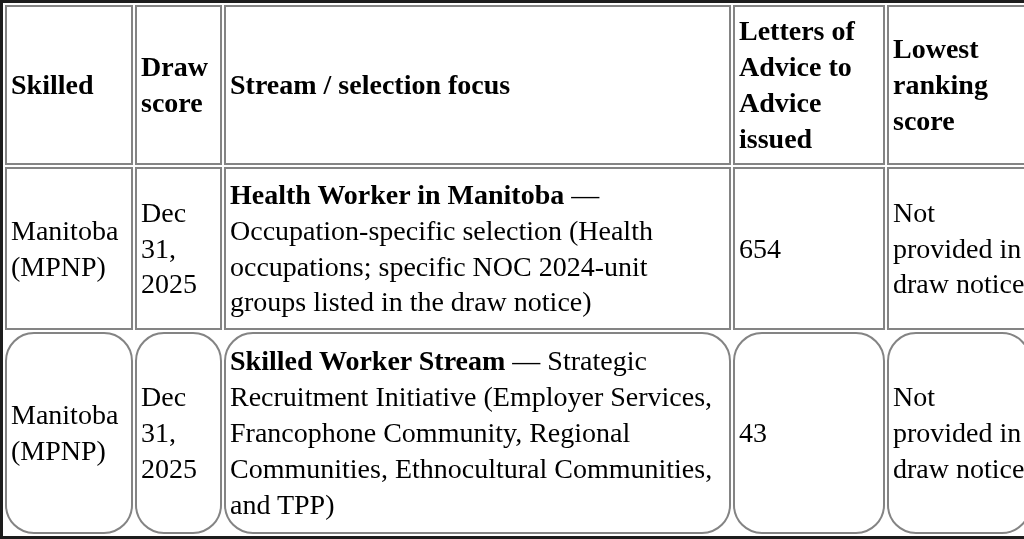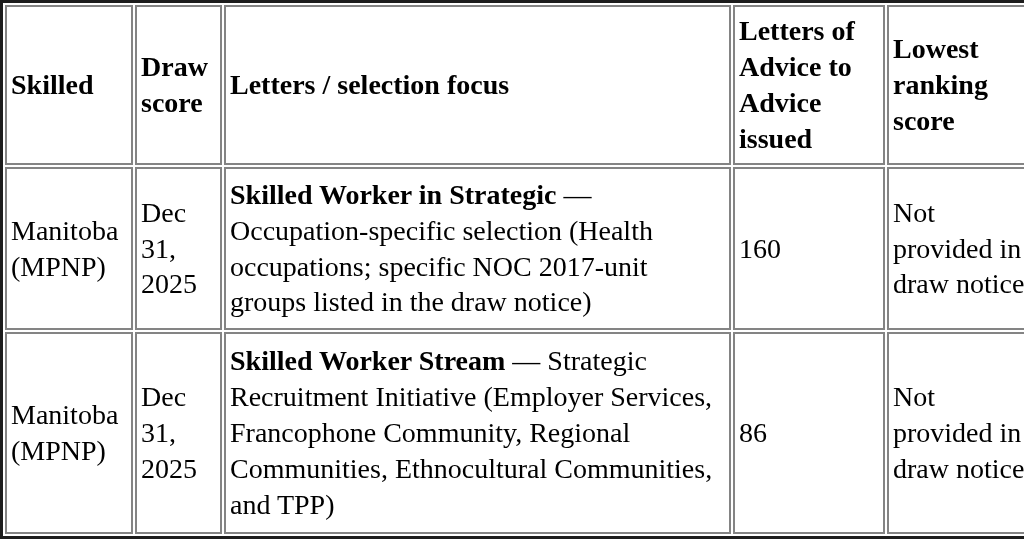--- a/index.html
+++ b/index.html
@@ -37,52 +37,52 @@
     line-height:1.28;
     background:var(--bg);
     overflow:hidden;
     word-wrap:break-word;
   }
   table.draw-table th{
     font-weight:bold;
   }
   tr.header-row th{ height:154px; }
   tr.data-row-1 td{ height:157px; }
-  tr.data-row-2 td{ height:196px; }
+  tr.data-row-2 td{ height:196px;border-radius:29px; }
   .stream-bold{ font-weight:bold; }
 </style>
 </head>
 <body>
 
 <table class="draw-table">
   <colgroup>
     <col style="width:128px">
     <col style="width:87px">
     <col style="width:507px">
     <col style="width:152px">
     <col style="width:144px">
   </colgroup>
   <thead>
     <tr class="header-row">
       <th>Skilled</th>
       <th>Draw score</th>
-      <th>Letters / selection focus</th>
+      <th>Stream / selection focus</th>
       <th>Letters of Advice to Advice issued</th>
       <th>Lowest ranking score</th>
     </tr>
   </thead>
   <tbody>
     <tr class="data-row-1">
       <td>Manitoba (MPNP)</td>
       <td>Dec 31, 2025</td>
-      <td><span class="stream-bold">Skilled Worker in Strategic</span><span> — Occupation-specific selection (Health occupations; specific NOC 2017-unit groups listed in the draw notice)</span></td>
-      <td>160</td>
+      <td><span class="stream-bold">Health Worker in Manitoba</span><span> — Occupation-specific selection (Health occupations; specific NOC 2024-unit groups listed in the draw notice)</span></td>
+      <td>654</td>
       <td>Not provided in draw notice</td>
     </tr>
     <tr class="data-row-2">
       <td>Manitoba (MPNP)</td>
       <td>Dec 31, 2025</td>
       <td><span class="stream-bold">Skilled Worker Stream</span><span> — Strategic Recruitment Initiative (Employer Services, Francophone Community, Regional Communities, Ethnocultural Communities, and TPP)</span></td>
-      <td>86</td>
+      <td>43</td>
       <td>Not provided in draw notice</td>
     </tr>
   </tbody>
 </table>
 
 </body></html>

